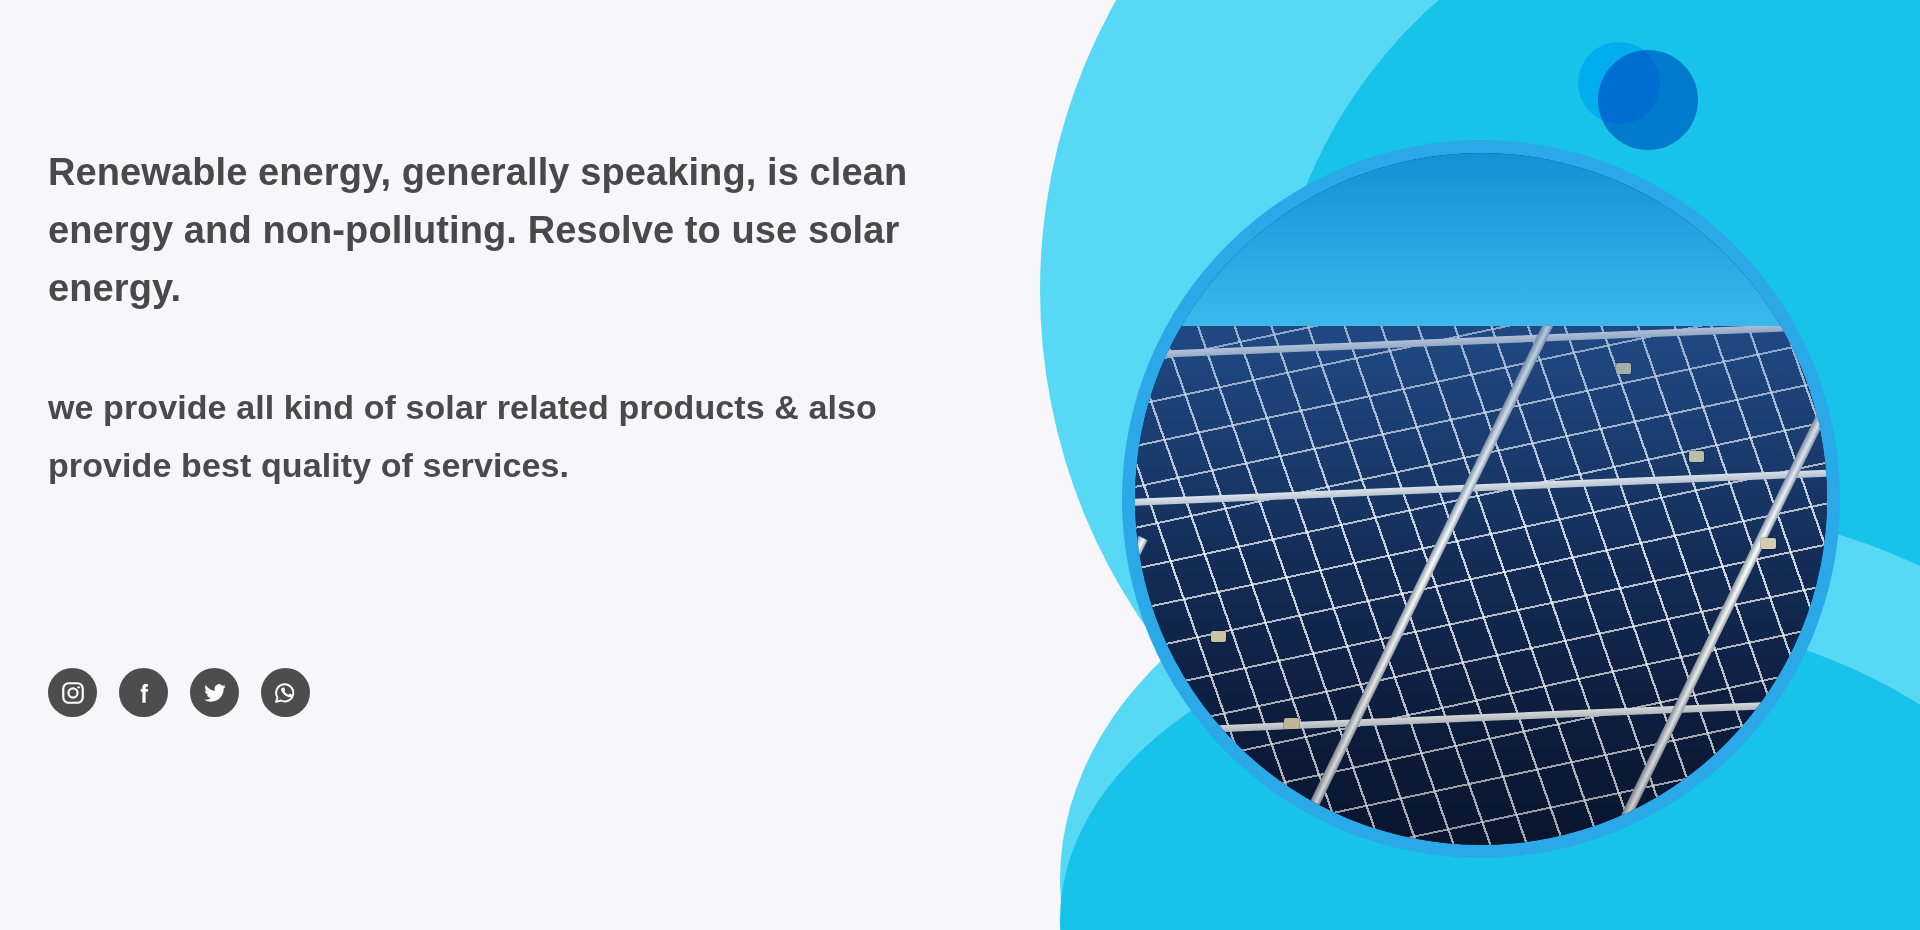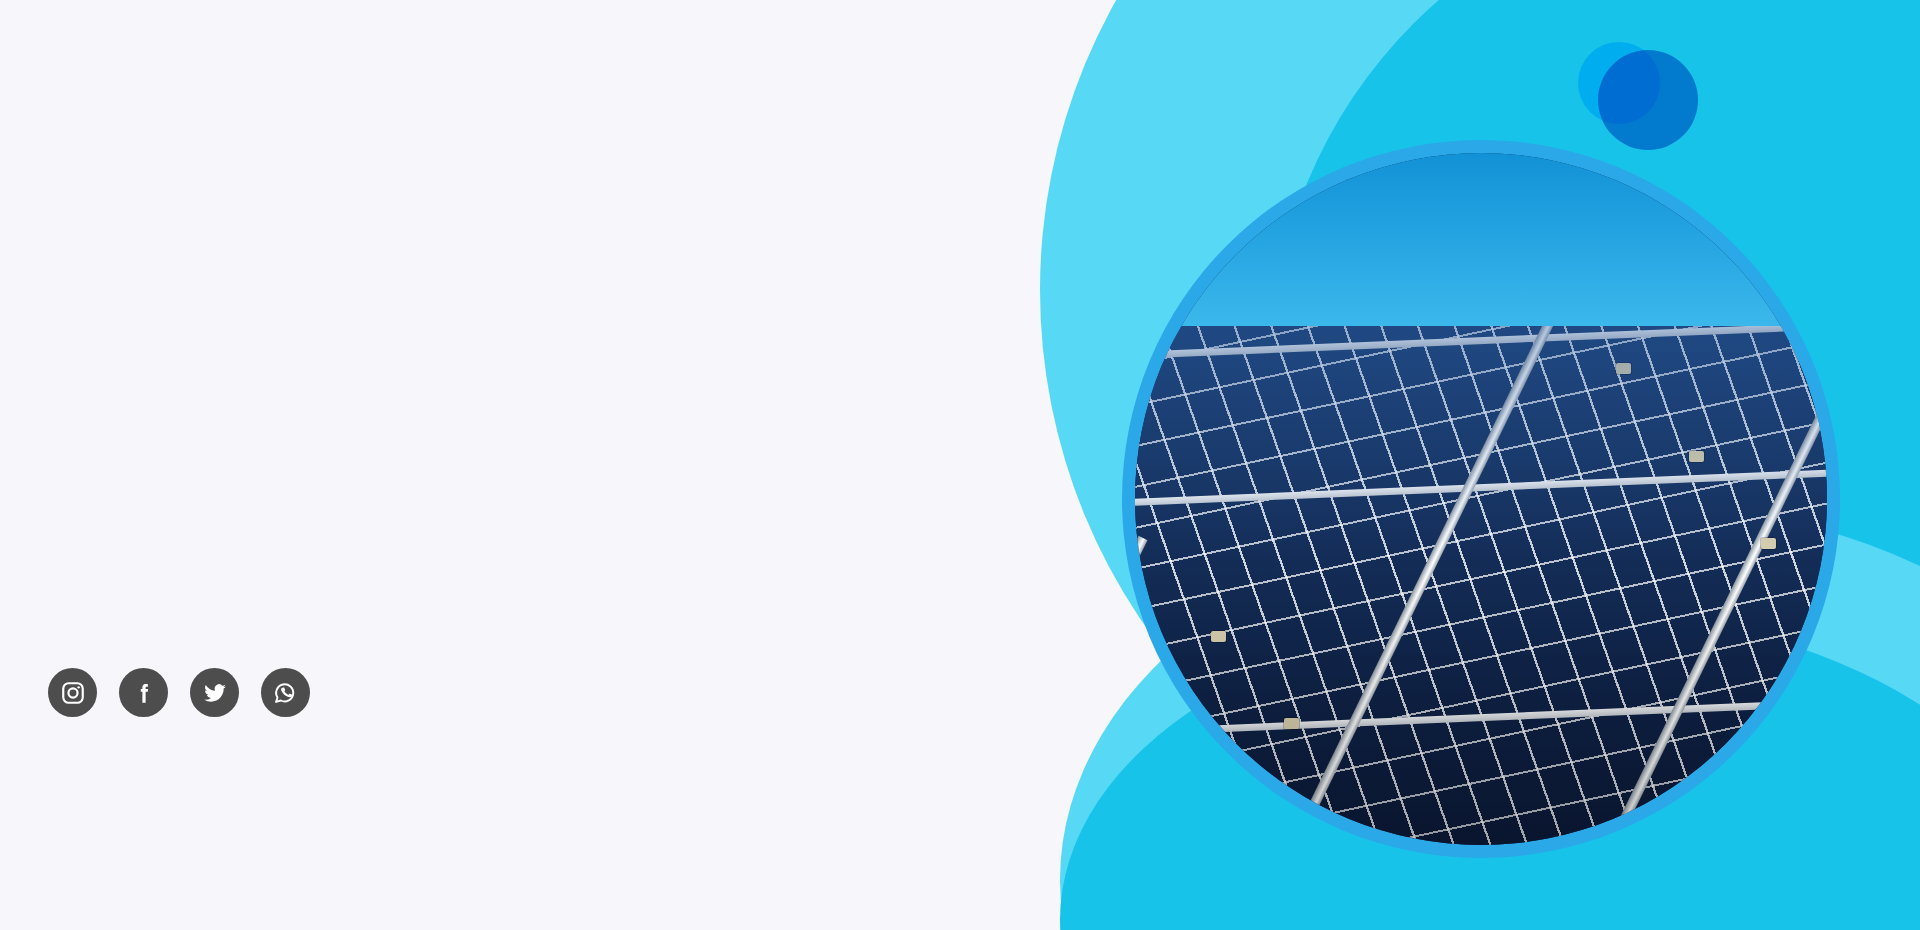--- a/index.html
+++ b/index.html
@@ -214,20 +214,22 @@
       <div class="clamp" style="left:77%;  top:34%;"></div>
       <div class="clamp" style="left:24%;  top:49%;"></div>
       <div class="clamp" style="left:31%;  top:63%;"></div>
 
       <div class="panel-shade"></div>
     </div>
   </div>
 </div>
 
 <div class="content">
+  <h1 class="headline">Renewable energy, generally speaking, is clean energy and non-polluting. Resolve to use solar energy.</h1>
+  <p class="subline">we provide all kind of solar related products &amp; also provide best quality of services.</p>
 </div>
 
 <div class="socials">
 
   <a class="soc" title="Instagram">
     <span>
       <svg width="26" height="26" viewBox="0 0 24 24" fill="none" stroke="#ffffff" stroke-width="2">
         <rect x="3" y="3" width="18" height="18" rx="5"></rect>
         <circle cx="12" cy="12" r="4.2"></circle>
         <circle cx="17.2" cy="6.8" r="1.1" fill="#ffffff" stroke="none"></circle>

